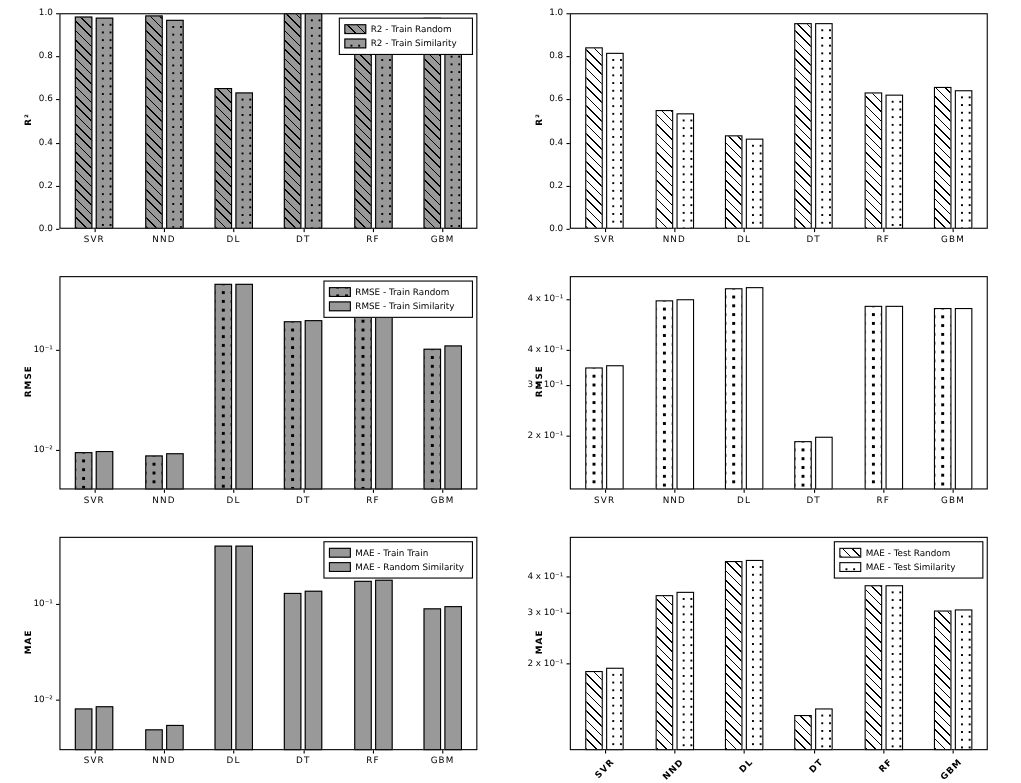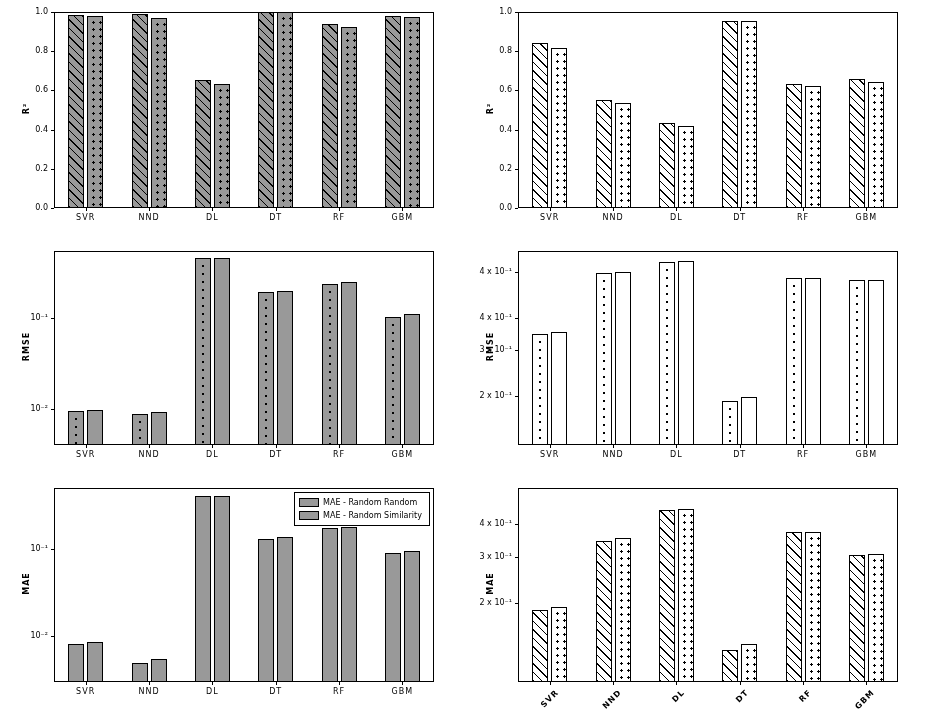--- a/index.html
+++ b/index.html
@@ -148,20 +148,30 @@
       <div class="bar f-diag-gray" style="left: 258.167px; width: 16px; top: 12px; height: 196px;"></div>
       <div class="bar f-dots-gray" style="left: 277.167px; width: 16px; top: 12px; height: 196px;"></div>
       <div class="xtickmark" style="left: 339px; top: 208px;"></div>
       <div class="xtick" style="left: 314px; width: 50px; top: 213px;">RF</div>
       <div class="bar f-diag-gray" style="left: 321.5px; width: 16px; top: 23.76px; height: 184.24px;"></div>
       <div class="bar f-dots-gray" style="left: 340.5px; width: 16px; top: 26.7px; height: 181.3px;"></div>
       <div class="xtickmark" style="left: 402.333px; top: 208px;"></div>
       <div class="xtick" style="left: 377.333px; width: 50px; top: 213px;">GBM</div>
       <div class="bar f-diag-gray" style="left: 384.833px; width: 16px; top: 16.312px; height: 191.688px;"></div>
       <div class="bar f-dots-gray" style="left: 403.833px; width: 16px; top: 17.488px; height: 190.512px;"></div>
+      <div class="legend" style="width: 122px; left: 308px; top: 16px;">
+        <div class="legend-row">
+          <span class="legend-swatch f-diag-gray"></span>
+          <span class="legend-label">R2 - Train Random</span>
+        </div>
+        <div class="legend-row">
+          <span class="legend-swatch f-dots-gray"></span>
+          <span class="legend-label">R2 - Train Similarity</span>
+        </div>
+      </div>
     </div>
   <div class="panel">
       <div class="axes" style="left: 54px; top: 12px; width: 380px; height: 196px;"></div>
       <div class="ylabel" style="left: 6px; top: 104px; width: 40px; text-align: center; transform: rotate(-90deg);">R²</div>
       <div class="ytick" style="left: 2px; width: 46px; top: 203px;">0.0</div>
       <div class="ytickmark" style="left: 51px; top: 208px;"></div>
       <div class="ytick" style="left: 2px; width: 46px; top: 163.8px;">0.2</div>
       <div class="ytickmark" style="left: 51px; top: 168.8px;"></div>
       <div class="ytick" style="left: 2px; width: 46px; top: 124.6px;">0.4</div>
       <div class="ytickmark" style="left: 51px; top: 129.6px;"></div>
@@ -220,20 +230,30 @@
       <div class="bar f-star-gray" style="left: 258.167px; width: 16px; top: 54.8565px; height: 153.143px;"></div>
       <div class="bar f-solid-gray" style="left: 277.167px; width: 16px; top: 54.255px; height: 153.745px;"></div>
       <div class="xtickmark" style="left: 339px; top: 208px;"></div>
       <div class="xtick" style="left: 314px; width: 50px; top: 213px;">RF</div>
       <div class="bar f-star-gray" style="left: 321.5px; width: 16px; top: 46.6752px; height: 161.325px;"></div>
       <div class="bar f-solid-gray" style="left: 340.5px; width: 16px; top: 44.7527px; height: 163.247px;"></div>
       <div class="xtickmark" style="left: 402.333px; top: 208px;"></div>
       <div class="xtick" style="left: 377.333px; width: 50px; top: 213px;">GBM</div>
       <div class="bar f-star-gray" style="left: 384.833px; width: 16px; top: 80.0056px; height: 127.994px;"></div>
       <div class="bar f-solid-gray" style="left: 403.833px; width: 16px; top: 76.7049px; height: 131.295px;"></div>
+      <div class="legend" style="width: 136px; left: 294px; top: 18px;">
+        <div class="legend-row">
+          <span class="legend-swatch f-star-gray"></span>
+          <span class="legend-label">RMSE - Train Random</span>
+        </div>
+        <div class="legend-row">
+          <span class="legend-swatch f-solid-gray"></span>
+          <span class="legend-label">RMSE - Train Similarity</span>
+        </div>
+      </div>
     </div>
   <div class="panel">
       <div class="axes" style="left: 54px; top: 14px; width: 380px; height: 194px;"></div>
       <div class="ylabel" style="left: 6px; top: 105px; width: 40px; text-align: center; transform: rotate(-90deg);">RMSE</div>
       <div class="ytick" style="left: 2px; width: 46px; top: 29.6637px;">4 x 10⁻¹</div>
       <div class="ytickmark" style="left: 51px; top: 34.6637px;"></div>
       <div class="ytick" style="left: 2px; width: 46px; top: 75.6177px;">4 x 10⁻¹</div>
       <div class="ytickmark" style="left: 51px; top: 80.6177px;"></div>
       <div class="ytick" style="left: 2px; width: 46px; top: 108.223px;">3 x 10⁻¹</div>
       <div class="ytickmark" style="left: 51px; top: 113.223px;"></div>
@@ -291,21 +311,21 @@
       <div class="xtick" style="left: 314px; width: 50px; top: 213px;">RF</div>
       <div class="bar f-solid-gray" style="left: 321.5px; width: 16px; top: 53.5935px; height: 154.407px;"></div>
       <div class="bar f-solid-gray" style="left: 340.5px; width: 16px; top: 52.5312px; height: 155.469px;"></div>
       <div class="xtickmark" style="left: 402.333px; top: 208px;"></div>
       <div class="xtick" style="left: 377.333px; width: 50px; top: 213px;">GBM</div>
       <div class="bar f-solid-gray" style="left: 384.833px; width: 16px; top: 78.8156px; height: 129.184px;"></div>
       <div class="bar f-solid-gray" style="left: 403.833px; width: 16px; top: 76.5783px; height: 131.422px;"></div>
       <div class="legend" style="width: 136px; left: 294px; top: 18px;">
         <div class="legend-row">
           <span class="legend-swatch f-solid-gray"></span>
-          <span class="legend-label">MAE - Random Random</span>
+          <span class="legend-label">MAE - Train Train</span>
         </div>
         <div class="legend-row">
           <span class="legend-swatch f-solid-gray"></span>
           <span class="legend-label">MAE - Random Similarity</span>
         </div>
       </div>
     </div>
   <div class="panel">
       <div class="axes" style="left: 54px; top: 14px; width: 380px; height: 194px;"></div>
       <div class="ylabel" style="left: 6px; top: 105px; width: 40px; text-align: center; transform: rotate(-90deg);">MAE</div>
@@ -332,14 +352,24 @@
       <div class="bar f-diag-white" style="left: 258.167px; width: 16px; top: 176.406px; height: 31.5944px;"></div>
       <div class="bar f-dots-white" style="left: 277.167px; width: 16px; top: 169.71px; height: 38.2905px;"></div>
       <div class="xtickmark" style="left: 339px; top: 208px;"></div>
       <div class="xtick" style="left: 299px; width: 44px; text-align: right; top: 214px; transform: rotate(-45deg); transform-origin: right top; font-weight: bold;">RF</div>
       <div class="bar f-diag-white" style="left: 321.5px; width: 16px; top: 58.4985px; height: 149.501px;"></div>
       <div class="bar f-dots-white" style="left: 340.5px; width: 16px; top: 57.5844px; height: 150.416px;"></div>
       <div class="xtickmark" style="left: 402.333px; top: 208px;"></div>
       <div class="xtick" style="left: 362.333px; width: 44px; text-align: right; top: 214px; transform: rotate(-45deg); transform-origin: right top; font-weight: bold;">GBM</div>
       <div class="bar f-diag-white" style="left: 384.833px; width: 16px; top: 81.0971px; height: 126.903px;"></div>
       <div class="bar f-dots-white" style="left: 403.833px; width: 16px; top: 79.9832px; height: 128.017px;"></div>
+      <div class="legend" style="width: 136px; left: 294px; top: 18px;">
+        <div class="legend-row">
+          <span class="legend-swatch f-diag-white"></span>
+          <span class="legend-label">MAE - Test Random</span>
+        </div>
+        <div class="legend-row">
+          <span class="legend-swatch f-dots-white"></span>
+          <span class="legend-label">MAE - Test Similarity</span>
+        </div>
+      </div>
     </div>
 </div>
 
 </body></html>

